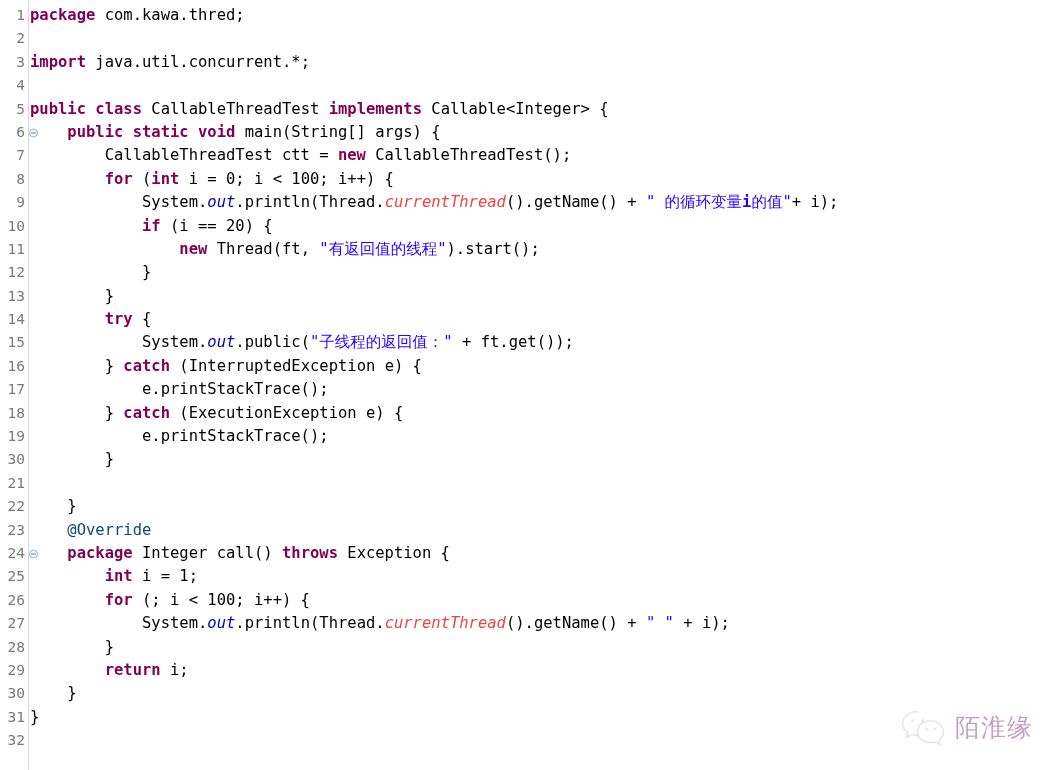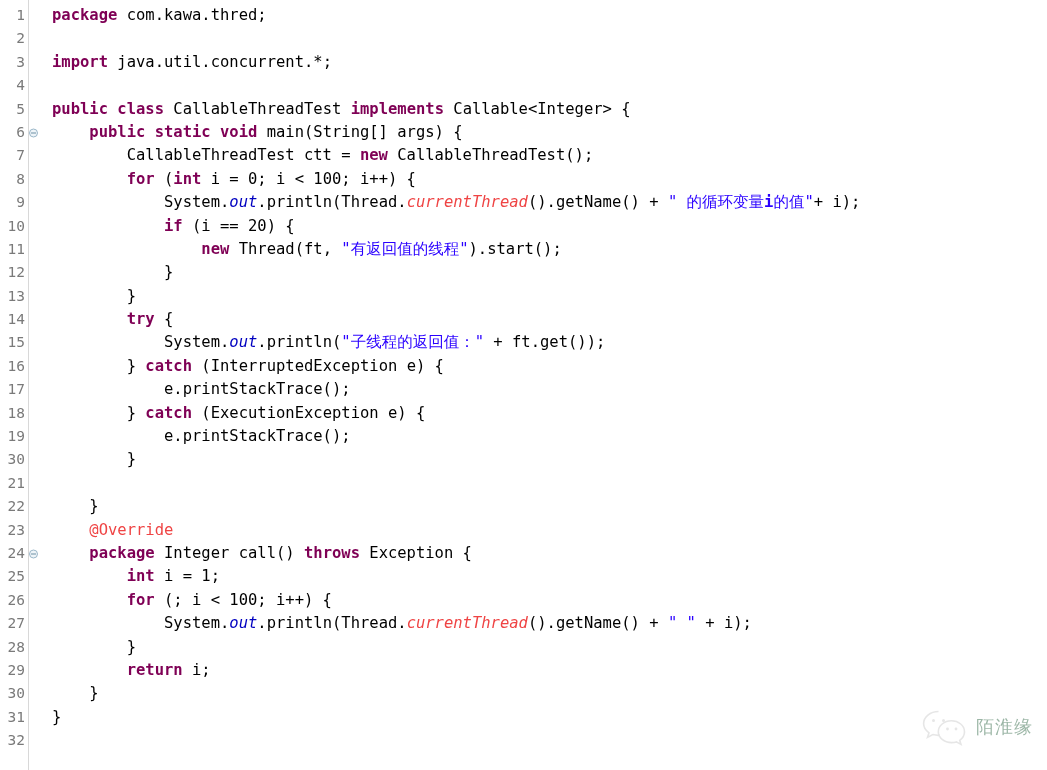--- a/index.html
+++ b/index.html
@@ -74,57 +74,57 @@
     right: 1px;
     top: 3px;
     height: 1px;
     background: #6d8fa3;
   }
 
   
   .code {
     flex: 1 1 auto;
     padding-top: 4px;
-    padding-left: 24px;
+    padding-left: 2px;
     box-sizing: border-box;
     position: relative;
     z-index: 1;
   }
   .cline {
     height: 23.4px;
     line-height: 23.4px;
     font-size: 15.5px;
     white-space: pre;
     color: #000000;
     font-family: "DejaVu Sans Mono", "Liberation Mono", monospace;
     letter-spacing: 0px;
   }
   .kw   { color: #7f0055; font-weight: bold; }
   .str  { color: #2a00ff; }
-  .ann  { color: #ef4444; }
+  .ann  { color: #0c4a6e; }
   .stat { color: #0000c0; font-style: italic; margin-top: 16px; }
   .mth  { color: #ef4444; font-style: italic; }
   .pl   { color: #000000; }
 
   
   .watermark {
     position: absolute;
     right: 14px;
     bottom: 24px;
     display: flex;
     align-items: center;
     gap: 9px;
     opacity: 0.42;
     pointer-events: none;
     z-index: 5;
   }
   .wm-text {
     font-family: "DejaVu Sans", "Liberation Sans", sans-serif;
-    font-size: 18px;
-    color: #14532d;
+    font-size: 25px;
+    color: #701a75;
     letter-spacing: 1px;
     white-space: nowrap;
   }
   .wm-logo { width: 46px; height: 38px; }
 </style>
 </head>
 <body>
 
 <div id="editor">
 
@@ -171,21 +171,21 @@
       <div class="cline"><span class="kw">public class </span><span class="pl">CallableThreadTest </span><span class="kw">implements </span><span class="pl">Callable&lt;Integer&gt; {</span></div>
       <div class="cline"><span class="pl">    </span><span class="kw">public static void </span><span class="pl">main(String[] args) {</span></div>
       <div class="cline"><span class="pl">        CallableThreadTest ctt = </span><span class="kw">new </span><span class="pl">CallableThreadTest();</span></div>
       <div class="cline"><span class="pl">        </span><span class="kw">for </span><span class="pl">(</span><span class="kw">int </span><span class="pl">i = 0; i &lt; 100; i++) {</span></div>
       <div class="cline"><span class="pl">            System.</span><span class="stat">out</span><span class="pl">.println(Thread.</span><span class="mth">currentThread</span><span class="pl">().getName() + </span><span class="str">" 的循环变量</span><span class="str" style="font-weight: bold;">i</span><span class="str">的值"</span><span class="pl">+ i);</span></div>
       <div class="cline"><span class="pl">            </span><span class="kw">if </span><span class="pl">(i == 20) {</span></div>
       <div class="cline"><span class="pl">                </span><span class="kw">new </span><span class="pl">Thread(ft, </span><span class="str">"有返回值的线程"</span><span class="pl">).start();</span></div>
       <div class="cline"><span class="pl">            }</span></div>
       <div class="cline"><span class="pl">        }</span></div>
       <div class="cline"><span class="pl">        </span><span class="kw">try </span><span class="pl">{</span></div>
-      <div class="cline"><span class="pl">            System.</span><span class="stat">out</span><span class="pl">.println(</span><span class="str">"子线程的返回值："</span><span class="pl"> + ft.get());</span></div>
+      <div class="cline"><span class="pl">            System.</span><span class="stat">out</span><span class="pl">.public(</span><span class="str">"子线程的返回值："</span><span class="pl"> + ft.get());</span></div>
       <div class="cline"><span class="pl">        } </span><span class="kw">catch </span><span class="pl">(InterruptedException e) {</span></div>
       <div class="cline"><span class="pl">            e.printStackTrace();</span></div>
       <div class="cline"><span class="pl">        } </span><span class="kw">catch </span><span class="pl">(ExecutionException e) {</span></div>
       <div class="cline"><span class="pl">            e.printStackTrace();</span></div>
       <div class="cline"><span class="pl">        }</span></div>
       <div class="cline">&nbsp;</div>
       <div class="cline"><span class="pl">    }</span></div>
       <div class="cline"><span class="ann">    @Override</span></div>
       <div class="cline"><span class="pl">    </span><span class="kw">package </span><span class="pl">Integer call() </span><span class="kw">throws </span><span class="pl">Exception {</span></div>
       <div class="cline"><span class="pl">        </span><span class="kw">int </span><span class="pl">i = 1;</span></div>

